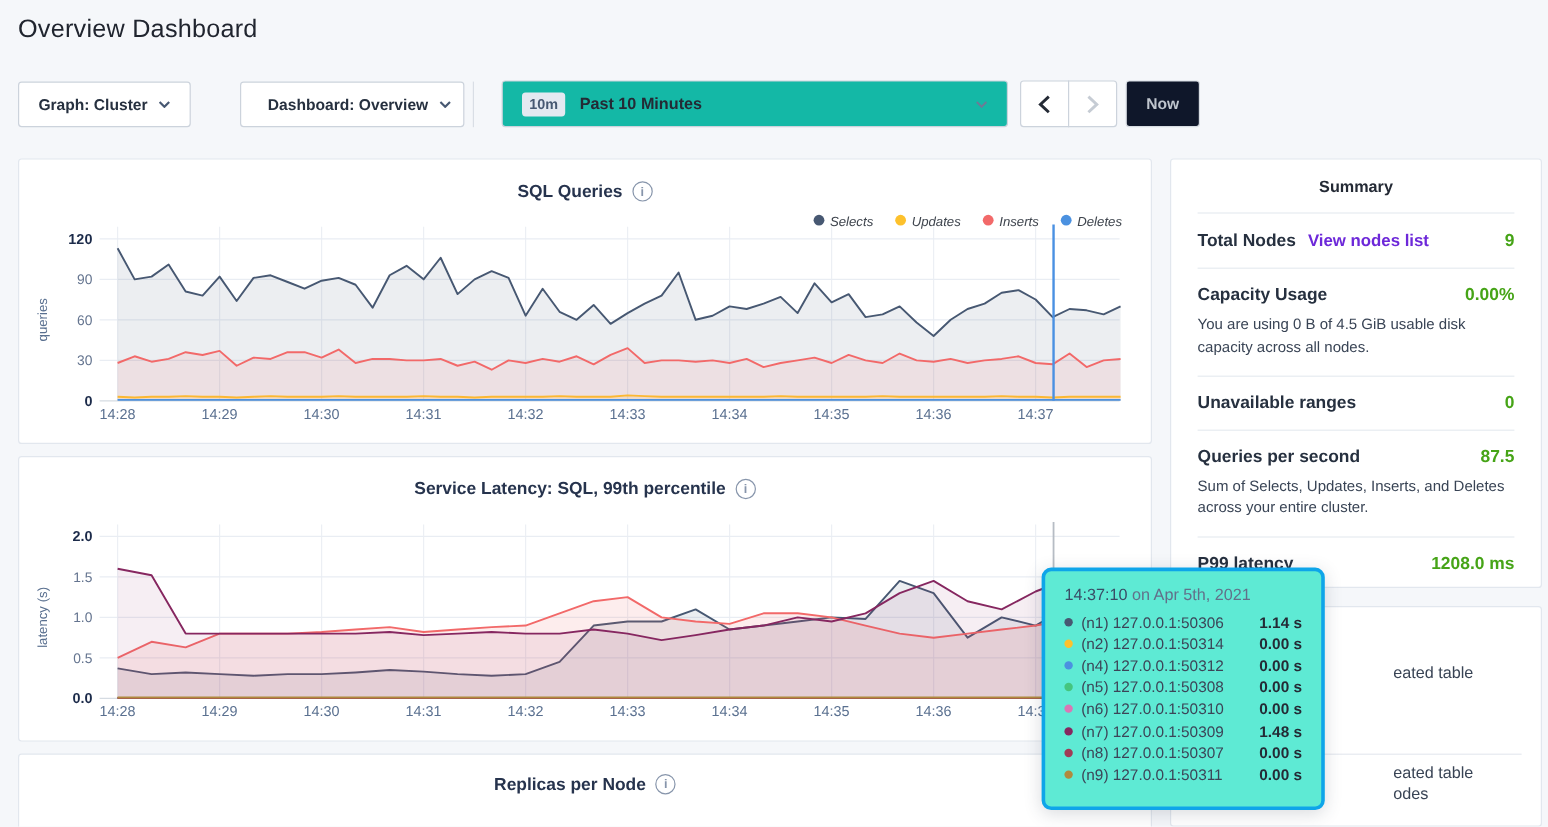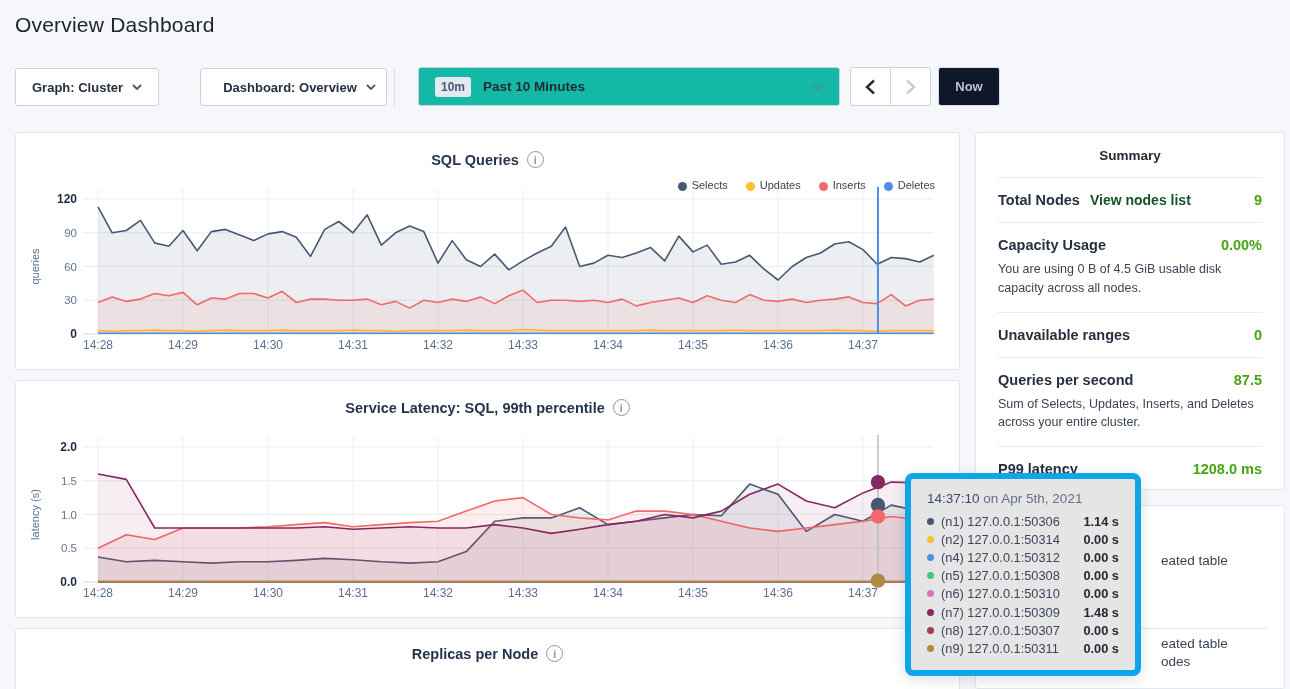--- a/index.html
+++ b/index.html
@@ -33,47 +33,47 @@
   .chart-panel-2 { left:15px; top:380px; width:945px; height:238px; }
   .chart-panel-3 { left:15px; top:628px; width:945px; height:70px; }
   .summary-panel { left:975px; top:132px; width:310px; height:358px; }
   .events-panel  { left:975px; top:505px; width:310px; height:184px; }
 
   .chart-title-row { position:absolute; top:18px; left:0; right:0; display:flex; align-items:center; justify-content:center; gap:8px; }
   .chart-title { font-size:14.5px; font-weight:700; color:#26334d; }
   .info-icon { width:17px; height:17px; border:1.4px solid #8795ab; border-radius:50%; color:#8795ab; font-size:10.5px; font-weight:700;
                display:flex; align-items:center; justify-content:center; cursor:pointer; }
   .legend { position:absolute; top:46px; right:24px; display:flex; gap:18px; align-items:center; }
-  .legend-item { display:flex; align-items:flex-end; gap:5px; cursor:pointer; }
+  .legend-item { display:flex; align-items:flex-start; gap:5px; cursor:pointer;font-style:italic; }
   .legend-dot { width:9px; height:9px; border-radius:50%; }
   .legend-label { font-size:11px; color:#3e444d; }
   .chart-svg { position:absolute; left:0; top:0; width:945px; height:238px; }
 
   .xt { font-size:12px; fill:#5a7090; }
   .yt { font-size:11.5px; fill:#64748f; }
   .yt-b { font-size:12px; font-weight:700; fill:#1c2b4a; }
   .axl { font-size:11px; fill:#5a7090; }
 
   
   .summary-inner { padding:15px 22px; }
   .summary-title { text-align:center; font-size:13.5px; font-weight:700; color:#242a35; margin-bottom:14px; }
   .sum-row { padding:14px 0; border-top:1px solid #e7ebf0; }
   .sum-row:first-of-type { border-top:none; }
   .sum-head { display:flex; align-items:baseline; gap:10px; }
   .sum-label { font-size:14.5px; font-weight:700; color:#26303f; }
-  .sum-link { font-size:14px; font-weight:700; color:#14532d; cursor:pointer; }
+  .sum-link { font-size:14px; font-weight:700; color:#6d28d9; cursor:pointer; }
   .sum-value { margin-left:auto; font-size:14.5px; font-weight:700; color:#46a417; }
   .sum-desc { margin-top:7px; font-size:12.5px; color:#394455; line-height:1.5; }
 
   
   .evt-frag { position:absolute; font-size:13.5px; color:#394455; }
   .evt-divider { position:absolute; left:16px; right:16px; top:122px; height:1px; background:#e5e9ef; }
 
   
-  .tooltip { position:absolute; left:905px; top:473px; width:236px; min-height:202px; background:#e5e5e5; border:6px solid #0ea5e9;
+  .tooltip { position:absolute; left:868px; top:473px; width:236px; min-height:202px; background:#5eead4; border:3px solid #0ea5e9;
              border-radius:8px; box-shadow:0 3px 14px rgba(50,60,80,.18); padding:12px 16px 12px 16px; z-index:50; }
   .tt-head { font-size:13.5px; margin-bottom:6px; }
   .tt-time { color:#394d66; }
   .tt-date { color:#62708a; }
   .tt-row { display:flex; align-items:center; height:18.2px; gap:7px; }
   .tt-dot { width:7px; height:7px; border-radius:50%; flex:0 0 auto; }
   .tt-label { font-size:12.8px; color:#3c4558; white-space:nowrap; }
   .tt-val { font-size:12.8px; font-weight:700; color:#242a35; margin-left:auto; white-space:nowrap; }
 </style>
 </head>

